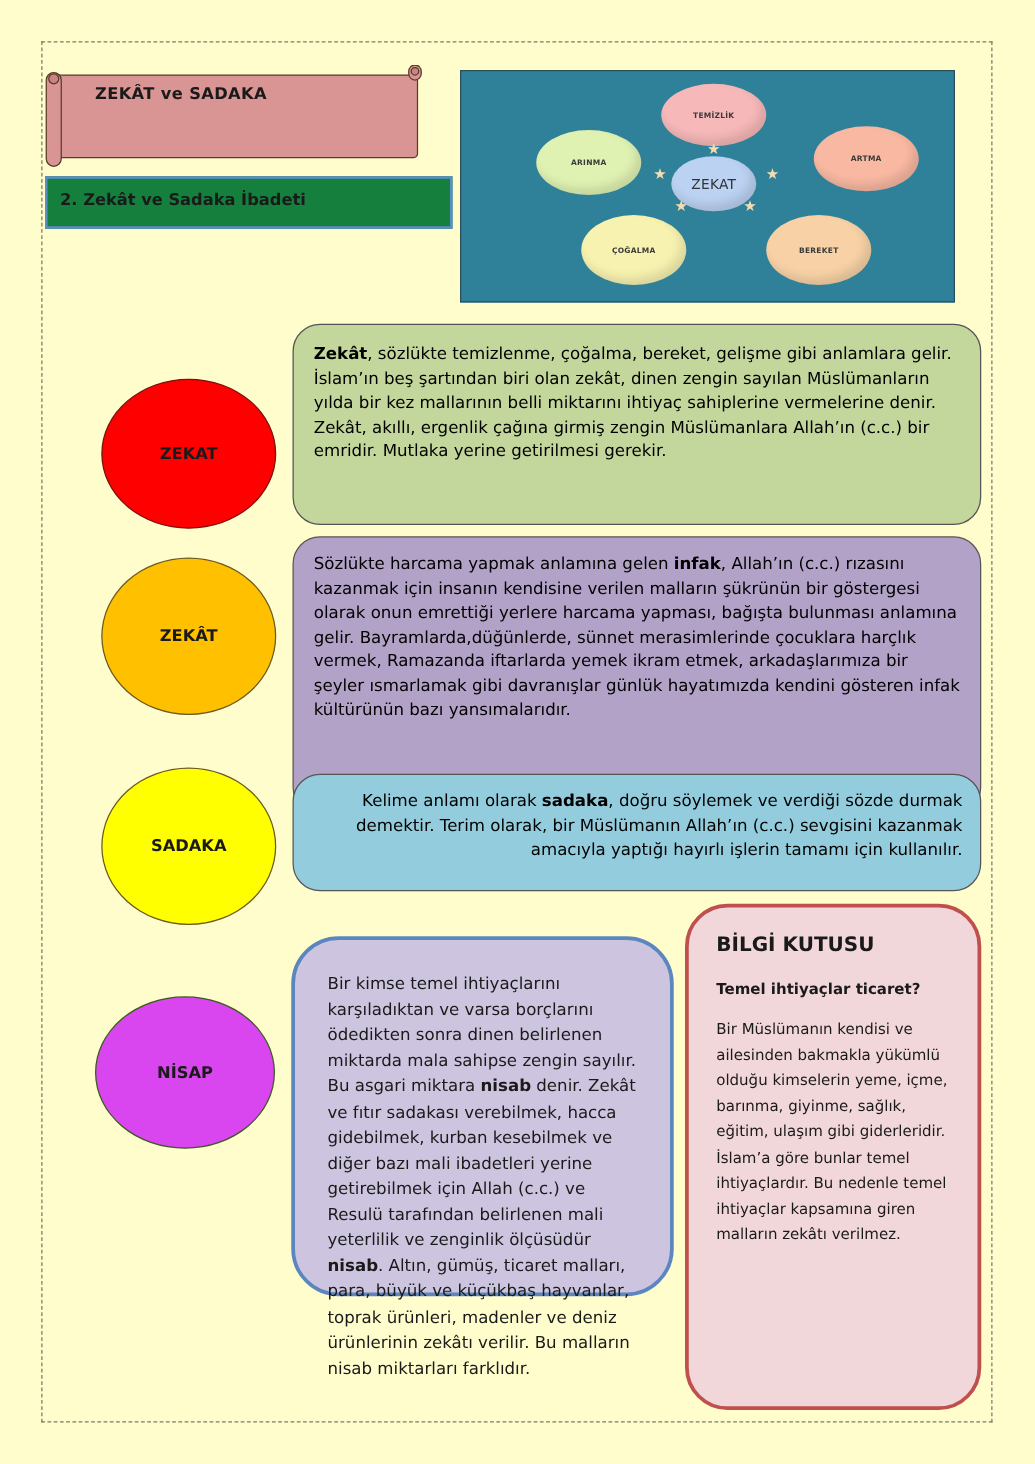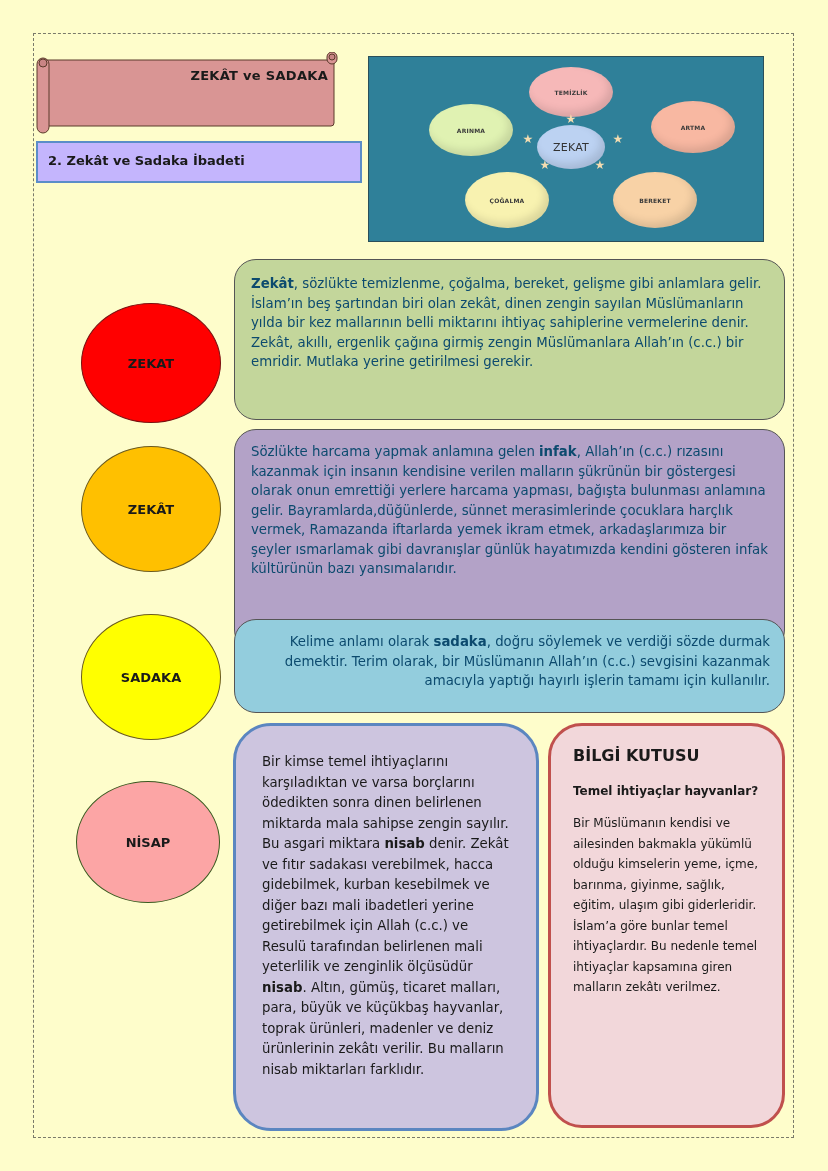--- a/index.html
+++ b/index.html
@@ -17,26 +17,26 @@
       border: 1px dashed #7a7a6a;
     }
 
     
     .scroll {
       position: absolute; left: 36px; top: 52px; width: 302px; height: 82px;
     }
     .scroll svg { position: absolute; left: 0; top: 0; }
     .scroll-title {
       position: absolute; left: 40px; right: 10px; top: 16px;
-      text-align: right; font-weight: bold; font-size: 13px; letter-spacing: 0.3px;
+      text-align: left; font-weight: bold; font-size: 13px; letter-spacing: 0.3px;
     }
 
     .subtitle-box {
       position: absolute; left: 36px; top: 141px; width: 326px; height: 42px;
-      background: #c4b5fd; border: 2px solid #5b8dc8;
+      background: #15803d; border: 2px solid #5b8dc8;
       font-weight: bold; font-size: 13px; padding: 10px 0 0 10px;
     }
 
     
     .diagram {
       position: absolute; left: 368px; top: 56px; width: 396px; height: 186px;
       background: #2f8099; border: 1px solid #2a4f5a;
     }
     .bubble {
       position: absolute; border-radius: 50%;
@@ -52,26 +52,26 @@
     
     .circle {
       position: absolute; border-radius: 50%;
       display: flex; align-items: center; justify-content: center;
       font-weight: bold; font-size: 13px; border: 1px solid #6a5a20;
     }
 
     
     .tbox {
       position: absolute; border: 1px solid #555; border-radius: 22px;
-      font-size: 13.3px; line-height: 19.5px; color: #0c4a6e;
+      font-size: 13.3px; line-height: 19.5px; color: #000000;
     }
     .tbox b { font-weight: bold; }
 
     .nisap-box {
-      position: absolute; left: 233px; top: 723px; width: 306px; height: 408px;
+      position: absolute; left: 233px; top: 749px; width: 306px; height: 288px;
       background: #cdc5df; border: 3px solid #5b86c0; border-radius: 38px;
       padding: 26px 20px 0 26px; font-size: 13.3px; line-height: 20.5px;
     }
     .bilgi-box {
       position: absolute; left: 548px; top: 723px; width: 237px; height: 405px;
       background: #f2d7da; border: 3px solid #c0504d; border-radius: 34px;
       padding: 20px 14px 0 22px; font-size: 12px; line-height: 20.5px;
     }
     .bilgi-title { font-weight: bold; font-size: 16px; margin-bottom: 14px; }
     .bilgi-q { font-weight: bold; font-size: 12px; margin-bottom: 12px; }
@@ -122,24 +122,24 @@
   <span>Sözlükte harcama yapmak anlamına gelen </span><b>infak</b><span>, Allah’ın (c.c.) rızasını kazanmak için insanın kendisine verilen malların şükrünün bir göstergesi olarak onun emrettiği yerlere harcama yapması, bağışta bulunması anlamına gelir. Bayramlarda,düğünlerde, sünnet merasimlerinde çocuklara harçlık vermek, Ramazanda iftarlarda yemek ikram etmek, arkadaşlarımıza bir şeyler ısmarlamak gibi davranışlar günlük hayatımızda kendini gösteren infak kültürünün bazı yansımalarıdır.</span>
 </div>
 
 <div class="circle" style="left:81px; top:614px; width:140px; height:126px; background:#ffff00;">
   <span>SADAKA</span>
 </div>
 <div class="tbox" style="left:234px; top:619px; width:551px; height:94px; background:#93cddd; padding:12px 14px 0 16px;text-align:right;">
   <span>Kelime anlamı olarak </span><b>sadaka</b><span>, doğru söylemek ve verdiği sözde durmak demektir. Terim olarak, bir Müslümanın Allah’ın (c.c.) sevgisini kazanmak amacıyla yaptığı hayırlı işlerin tamamı için kullanılır.</span>
 </div>
 
-<div class="circle" style="left:76px; top:781px; width:144px; height:122px; background:#fca5a5; border-color:#3a5a20;">
+<div class="circle" style="left:76px; top:797px; width:144px; height:122px; background:#d946ef; border-color:#3a5a20;">
   <span>NİSAP</span>
 </div>
 <div class="nisap-box">
   <span>Bir kimse temel ihtiyaçlarını karşıladıktan ve varsa borçlarını ödedikten sonra dinen belirlenen miktarda mala sahipse zengin sayılır. Bu asgari miktara </span><b>nisab</b><span> denir. Zekât ve fıtır sadakası verebilmek, hacca gidebilmek, kurban kesebilmek ve diğer bazı mali ibadetleri yerine getirebilmek için Allah (c.c.) ve Resulü tarafından belirlenen mali yeterlilik ve zenginlik ölçüsüdür </span><b>nisab</b><span>. Altın, gümüş, ticaret malları, para, büyük ve küçükbaş hayvanlar, toprak ürünleri, madenler ve deniz ürünlerinin zekâtı verilir. Bu malların nisab miktarları farklıdır.</span>
 </div>
 
 <div class="bilgi-box">
   <div class="bilgi-title">BİLGİ KUTUSU</div>
-  <div class="bilgi-q">Temel ihtiyaçlar hayvanlar?</div>
+  <div class="bilgi-q">Temel ihtiyaçlar ticaret?</div>
   <div>Bir Müslümanın kendisi ve ailesinden bakmakla yükümlü olduğu kimselerin yeme, içme, barınma, giyinme, sağlık, eğitim, ulaşım gibi giderleridir. İslam’a göre bunlar temel ihtiyaçlardır. Bu nedenle temel ihtiyaçlar kapsamına giren malların zekâtı verilmez.</div>
 </div>
 
 </body></html>

